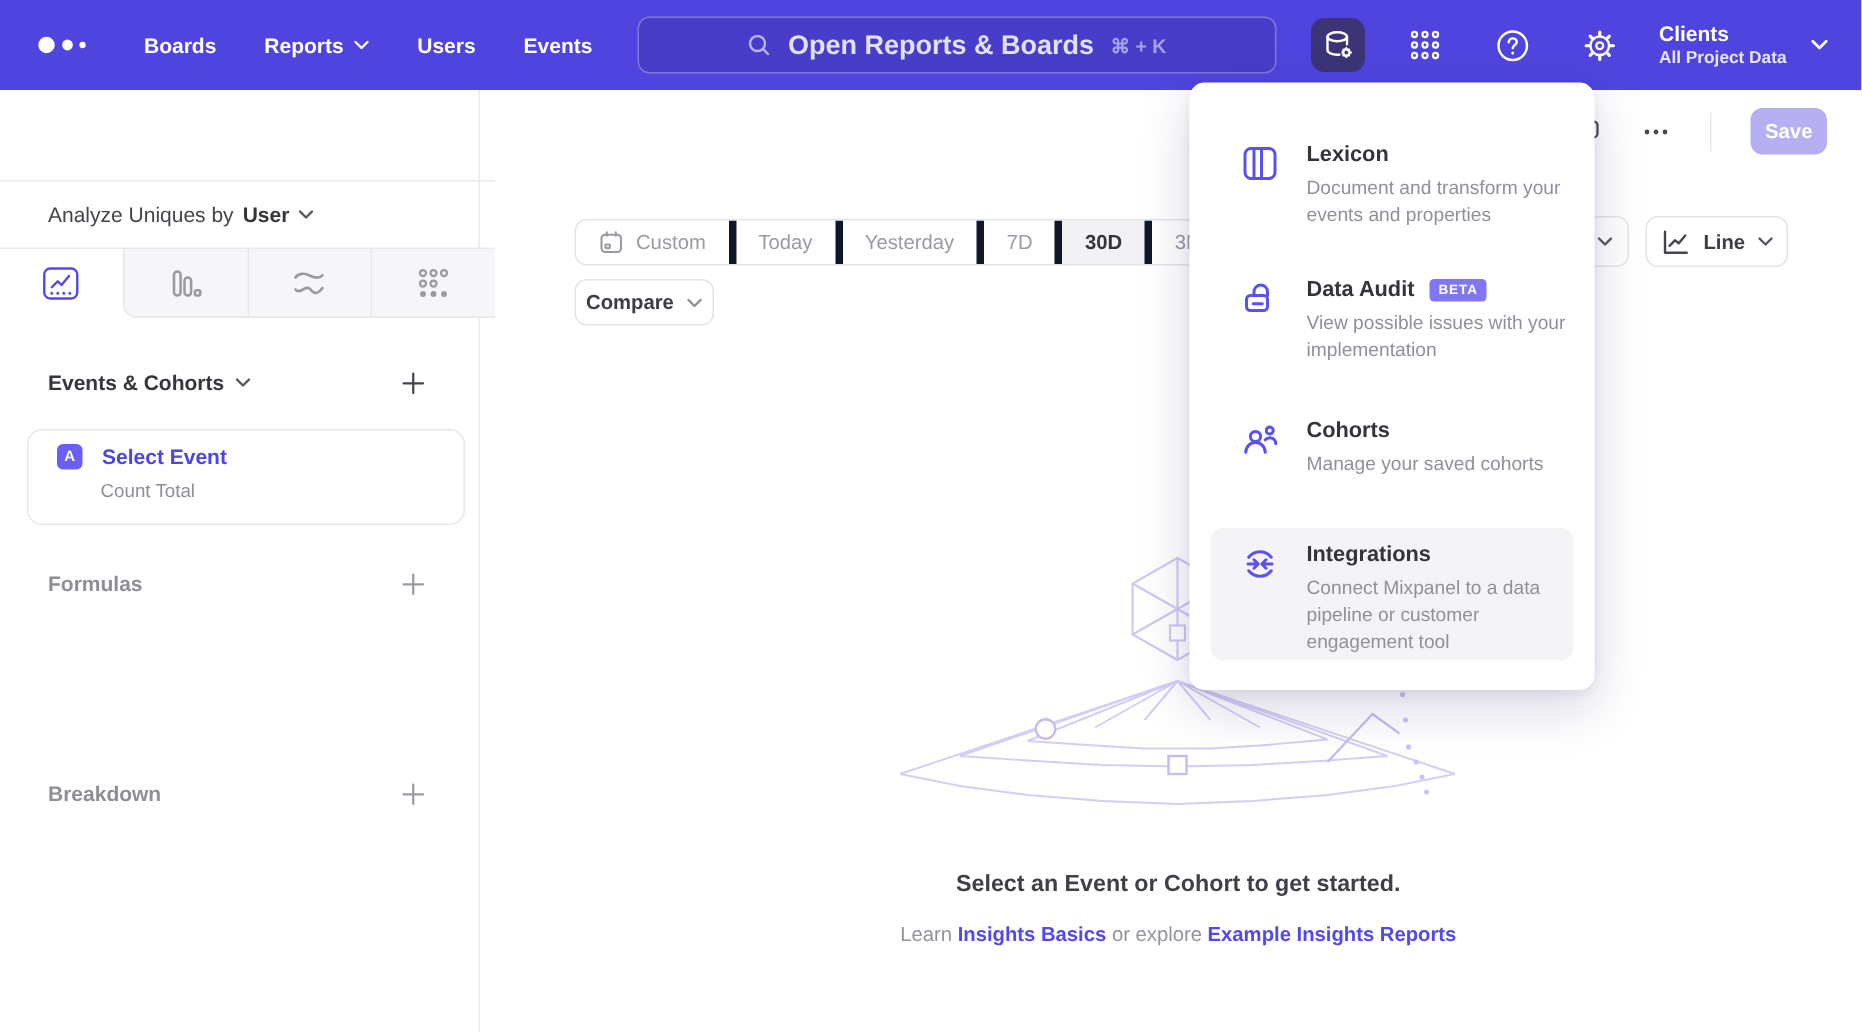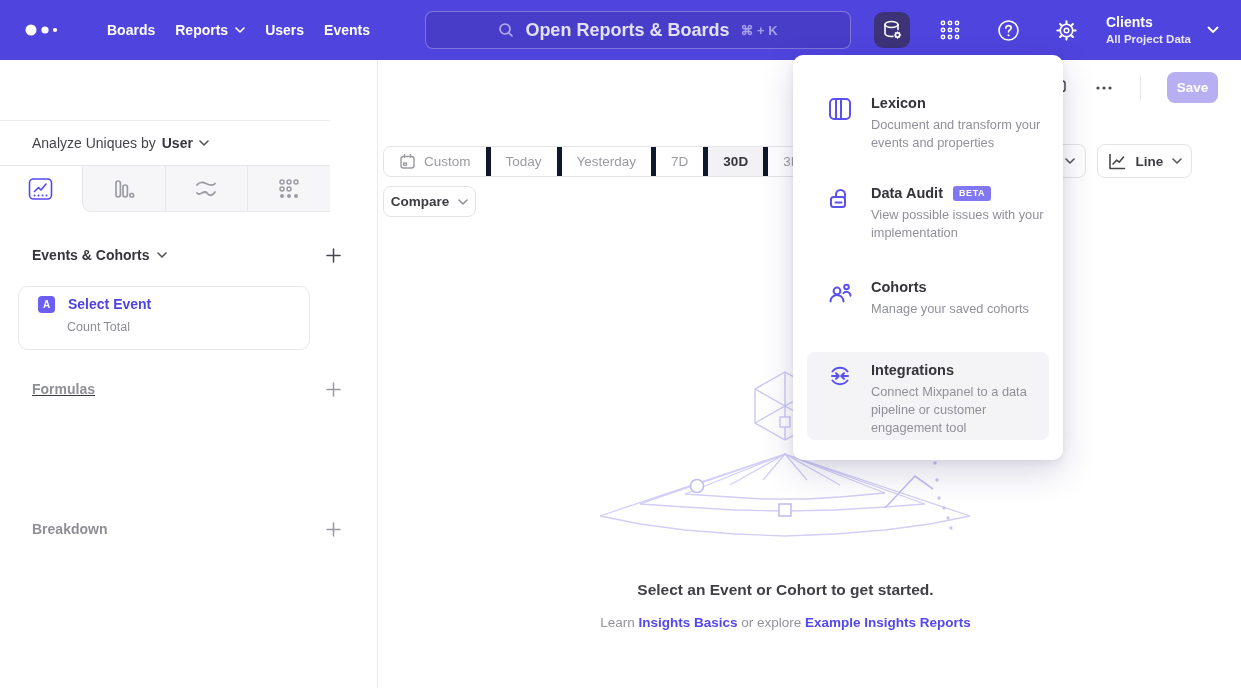--- a/index.html
+++ b/index.html
@@ -9,21 +9,21 @@
     --beta:#8277f3; --badge:#6a5ef3; --wire:#cbc7f3;
   }
   *{margin:0;padding:0;box-sizing:border-box;}
   html,body{width:1241px;height:688px;}
   body{position:relative;background:#fff;font-family:"Liberation Sans",sans-serif;overflow:hidden;color:var(--ink);}
   svg{display:block;}
 
   
   .nav{position:absolute;left:0;top:0;width:1241px;height:60px;background:var(--nav-bg);display:flex;align-items:center;z-index:30;}
   .logo{margin-left:24px;}
-  .nav-items{display:flex;align-items:center;gap:20px;margin-left:41px;}
+  .nav-items{display:flex;align-items:center;gap:32px;margin-left:30px;}
   .nav-item{display:flex;align-items:center;gap:7px;color:#fff;font-size:14px;font-weight:600;cursor:pointer;}
   .search{position:absolute;left:425px;top:11px;width:426px;height:38px;background:var(--search-bg);
     border:1px solid rgba(255,255,255,.30);border-radius:8px;display:flex;align-items:center;justify-content:center;gap:11px;cursor:pointer;}
   .search-text{color:#e3e0fb;font-size:18px;font-weight:600;}
   .search-kbd{color:#a7a0ef;font-size:13px;font-weight:600;}
   .nav-right{position:absolute;right:16px;top:0;height:60px;display:flex;align-items:center;gap:22px;}
   .icon-btn{width:36px;height:36px;border-radius:9px;display:flex;align-items:center;justify-content:center;cursor:pointer;}
   .icon-btn.active{background:var(--nav-active);}
   .project{display:flex;flex-direction:column;justify-content:center;line-height:1.25;cursor:pointer;}
   .project-name{color:#fff;font-size:14px;font-weight:700;}
@@ -32,21 +32,21 @@
 
   
   .rpt-title{position:absolute;left:40px;top:80px;font-size:16.5px;font-weight:700;color:#35353c;}
   .rpt-desc{position:absolute;left:118px;top:83px;font-size:13.5px;color:#a5a5ae;cursor:text;}
   .hdr-right{position:absolute;right:23px;top:72px;display:flex;align-items:center;gap:26px;}
   .hdr-divider{width:1px;height:26px;background:#e8e8ec;}
   .save-btn{width:51px;height:31px;border:none;border-radius:8px;background:var(--save);color:#fff;
     font-family:inherit;font-size:13.5px;font-weight:700;cursor:pointer;}
 
   
-  .sidebar{position:absolute;left:0;top:60px;width:378px;height:628px;background:#fff;border-right:1px solid #ebebee;}
+  .sidebar{position:absolute;left:0;top:60px;width:320px;height:628px;background:#fff;border-right:1px solid #ebebee;}
   .sidebar::before{content:"";position:absolute;left:0;top:60px;width:330px;height:1px;background:#ececef;}
   .analyze{position:absolute;left:32px;top:68px;height:30px;display:flex;align-items:center;gap:6px;font-size:14px;}
   .analyze-label{color:#44444b;}
   .analyze-value{display:flex;align-items:center;gap:6px;font-weight:700;color:#35353c;cursor:pointer;}
   .tabstrip{position:absolute;left:0;top:105px;width:330px;height:47px;display:flex;border-top:1px solid var(--border);}
   .tab{flex:1;display:flex;align-items:center;justify-content:center;cursor:pointer;}
   .tab.unsel{background:var(--ltbg);border-bottom:1px solid var(--border);border-left:1px solid var(--border);}
   .tab.first-unsel{border-bottom-left-radius:9px;}
   .sec-row{position:absolute;left:32px;right:36px;height:30px;display:flex;align-items:center;justify-content:space-between;}
   .sec-title{display:flex;align-items:center;gap:8px;font-size:14px;font-weight:700;color:#35353c;cursor:pointer;}
@@ -252,21 +252,21 @@
         </svg>
     </span>
   </div>
 
   <div class="event-card">
     <span class="ev-badge">A</span>
     <span class="ev-title">Select Event</span>
     <span class="ev-sub">Count Total</span>
   </div>
 
-  <div class="sec-row" style="top:314px;text-decoration:underline;">
+  <div class="sec-row" style="top:314px;">
     <span class="sec-label">Formulas</span>
     <span class="plus-btn">
       <svg width="15" height="15" viewBox="0 0 15 15">
           <path d="M7.5 1v13M1 7.5h13" stroke="#9a9aa2" stroke-width="1.5" stroke-linecap="round"></path>
         </svg>
     </span>
   </div>
   <div class="sec-row" style="top:454px;">
     <span class="sec-label">Breakdown</span>
     <span class="plus-btn">

